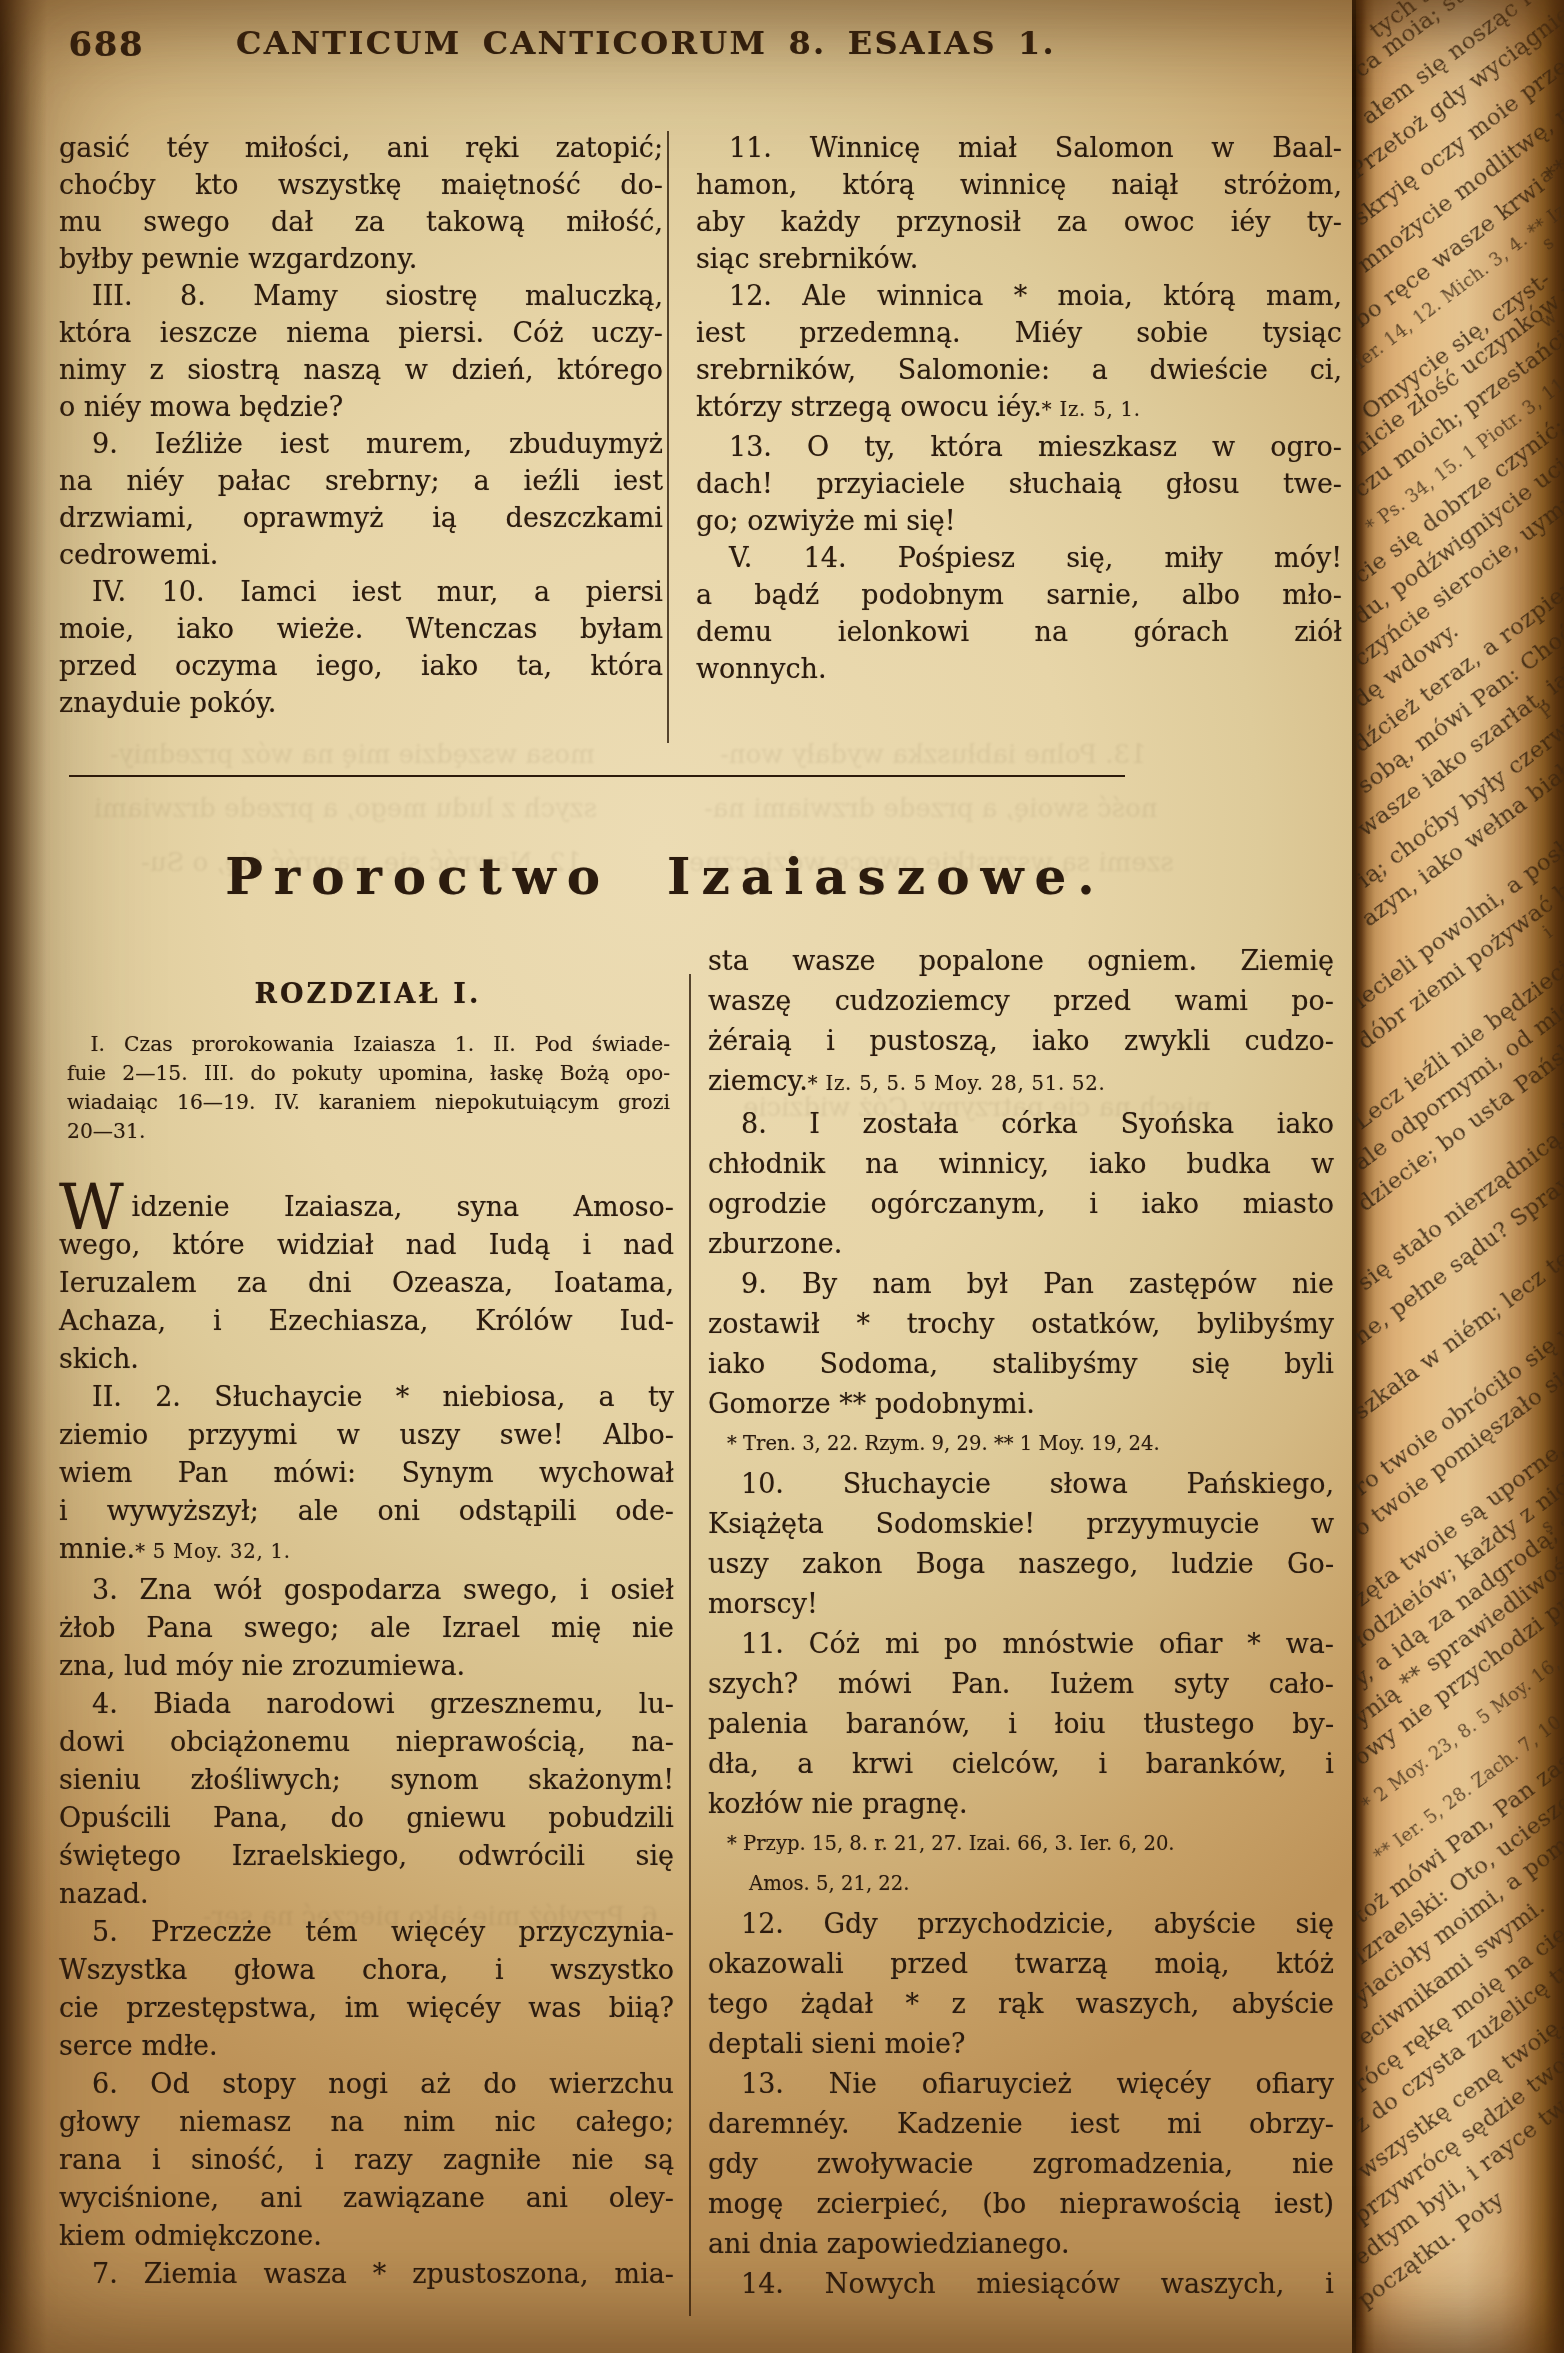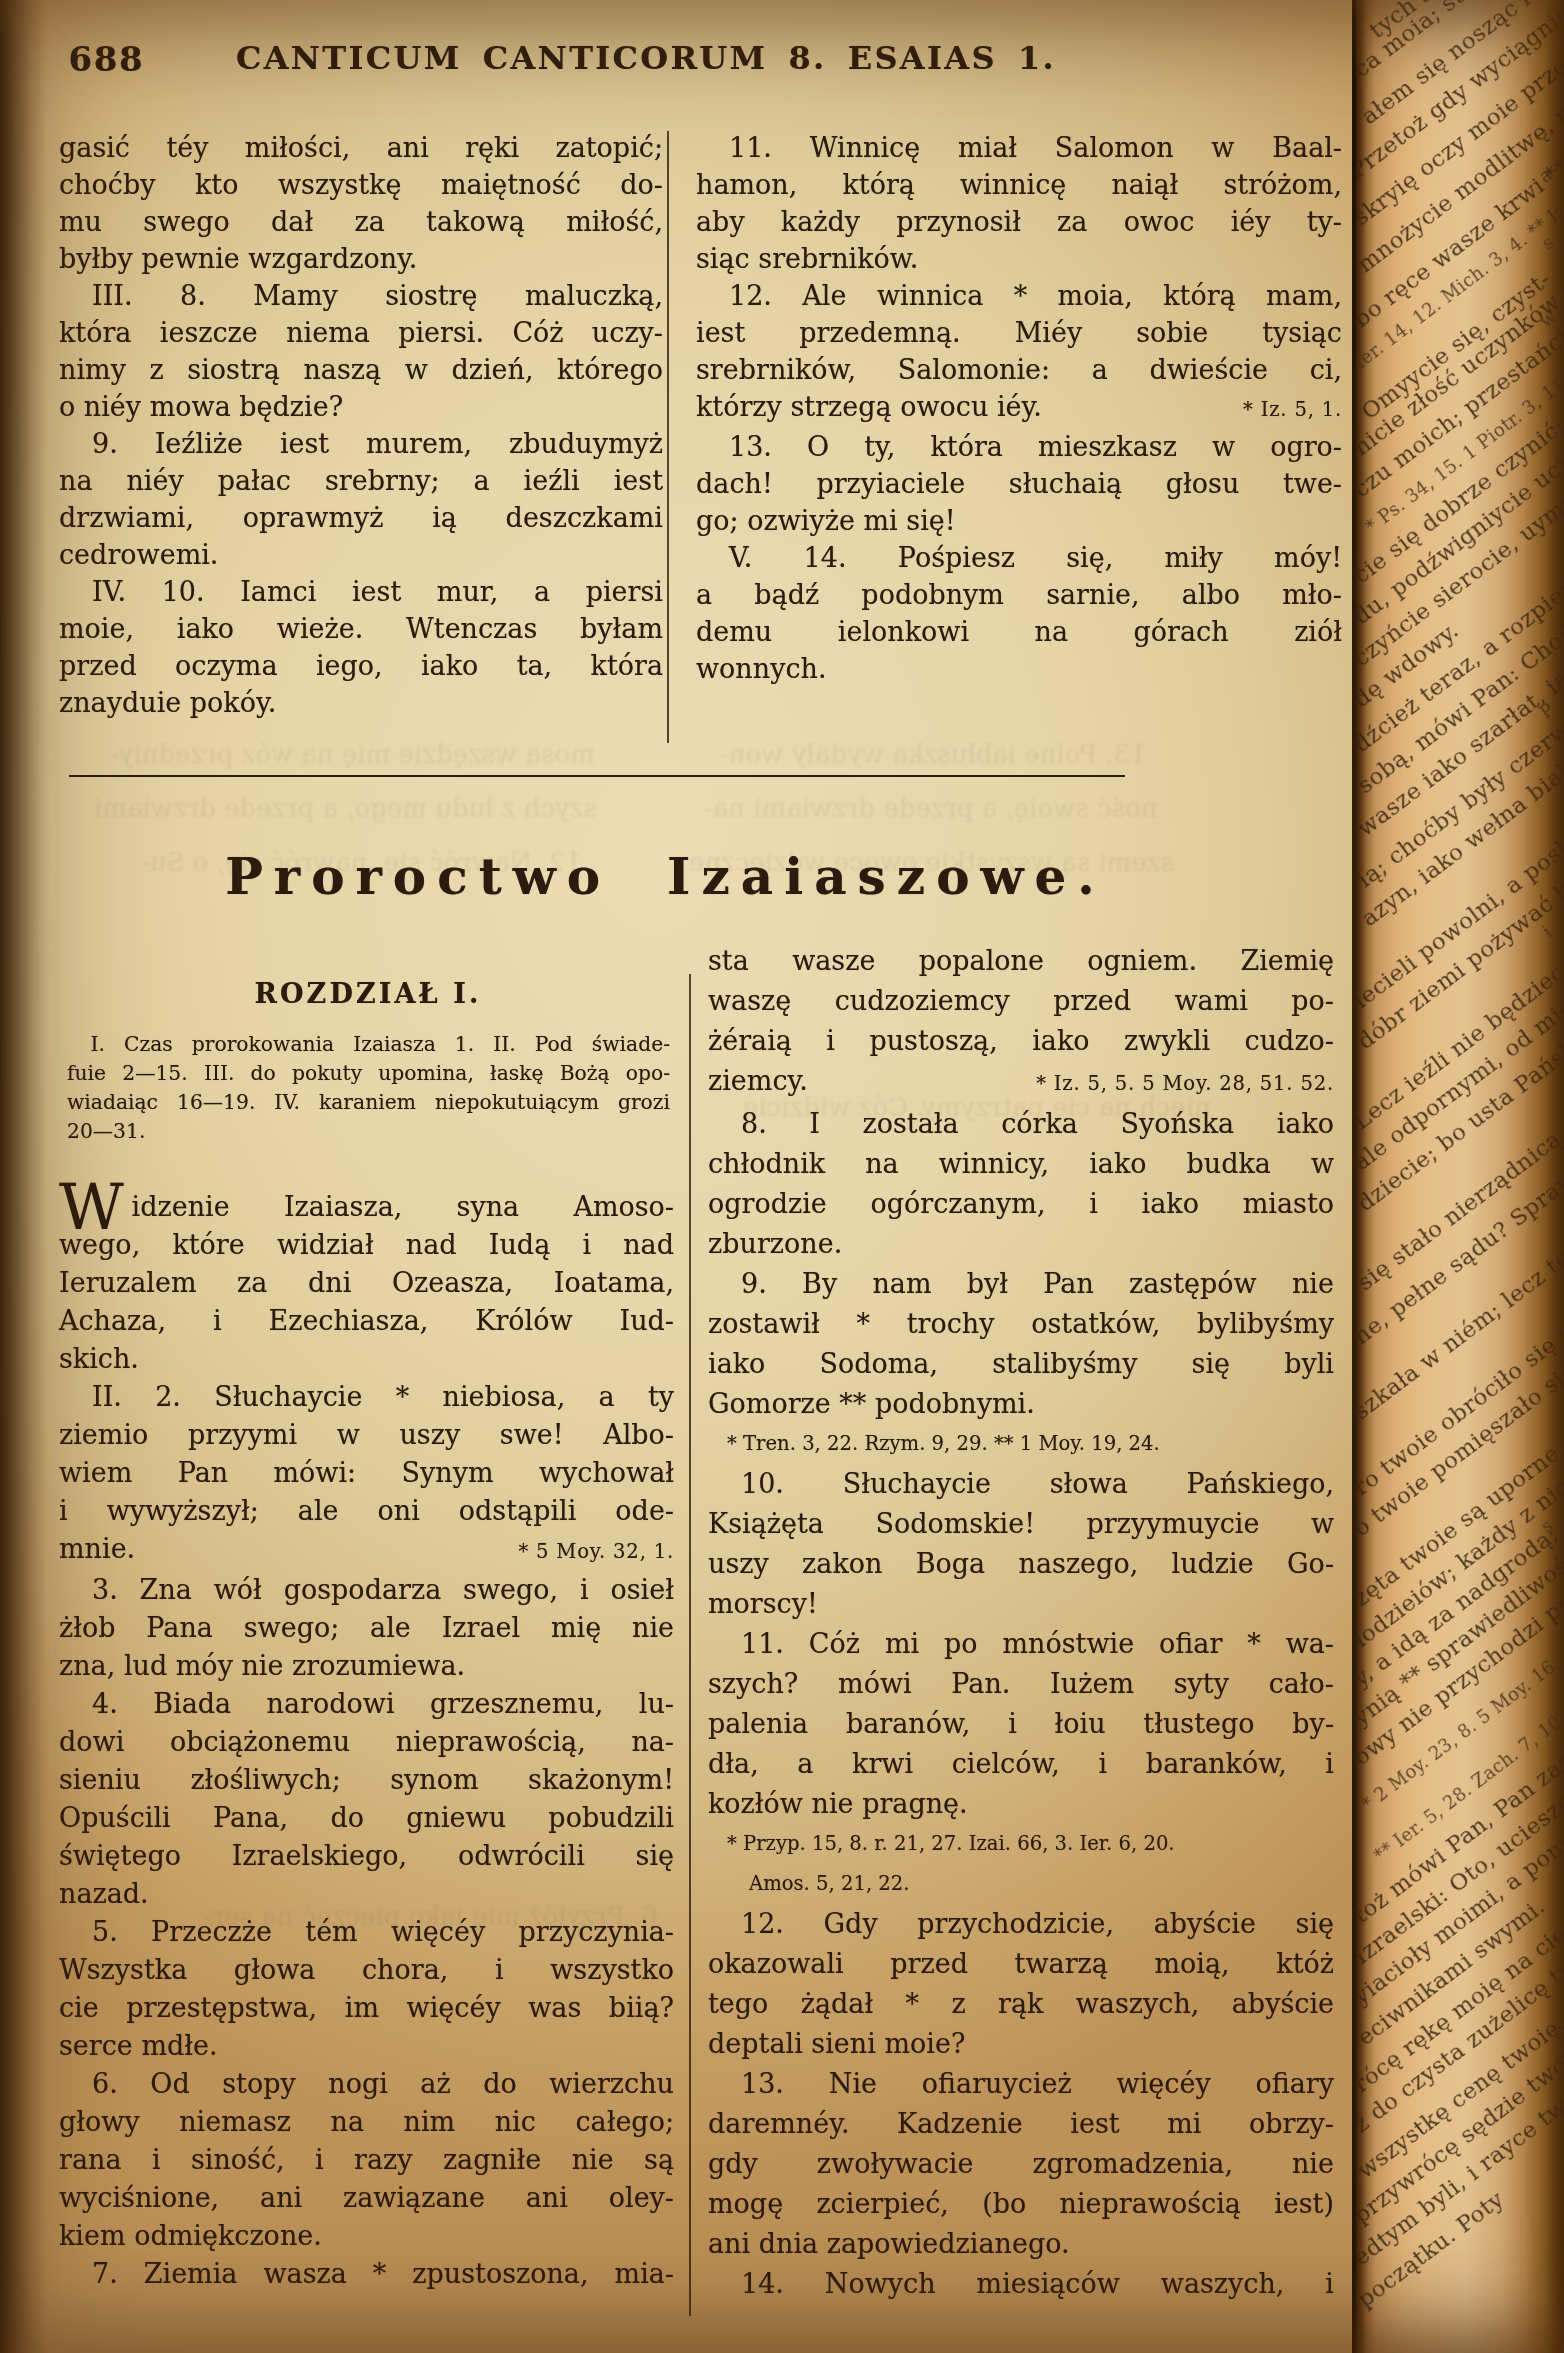--- a/index.html
+++ b/index.html
@@ -9,28 +9,28 @@
     background:
       radial-gradient(ellipse 1095px 1330px at 42% 36%, #ecdcb4 0%, #e7d5a8 38%, #decb9a 55%, #d4b983 72%, #c7a167 88%, #bd9258 100%);
   }
   
   #vignette{position:absolute;inset:0;pointer-events:none;
     box-shadow:inset 0 0 125px 31px rgba(80,45,12,.38), inset 0 -31px 70px -7.8px rgba(90,50,15,.35), inset 0 39px 70px -15.6px rgba(110,70,25,.30);}
   #left-gutter{position:absolute;left:0;top:0;width:47px;height:100%;
     background:linear-gradient(90deg, rgba(32,16,4,.92) 0%, rgba(52,28,8,.55) 35%, rgba(70,40,14,.25) 65%, rgba(90,55,20,0) 100%);}
   
   .ink{color:#2b1b0e;text-shadow:0 0 0.8px rgba(43,27,14,.45);}
-  #page-header{position:absolute;left:59px;top:39px;width:1174px;height:47px;}
+  #page-header{position:absolute;left:59px;top:24px;width:1174px;height:47px;}
   #page-number{position:absolute;left:9.4px;top:0;font-size:34px;font-weight:bold;letter-spacing:1.6px;}
   #header-title{position:absolute;left:0;top:0;width:100%;text-align:center;font-size:32px;font-weight:bold;letter-spacing:2.3px;word-spacing:7.8px;}
   .col{position:absolute;}
   .line{font-size:27px;line-height:37px;text-align:justify;text-align-last:justify;white-space:normal;}
   .line.last{text-align-last:left;}
   .line.indent{padding-left:33px;}
-  .line.with-ref{display:flex;justify-content:space-between;align-items:baseline;text-align-last:left;}
+  .line.with-ref{display:flex;justify-content:flex-start;align-items:baseline;text-align-last:left;}
   .ref{font-size:19.6px;letter-spacing:0.8px;white-space:nowrap;}
   .para.ref-block .line{font-size:19.6px;line-height:30px;text-align:left;text-align-last:left;padding-left:19px;white-space:nowrap;}
   .para.ref-block .line + .line{padding-left:41px;}
   #col-s1l .line, #col-s1r .line{line-height:37px;}
   #col-s2l .line{line-height:38px;}
   #col-s2r .line{line-height:40px;}
   #divider-1, #divider-2{position:absolute;width:2.3px;background:rgba(48,30,13,.8);filter:blur(0.3px);}
   #divider-1{left:667px;top:131px;height:612px;}
   #divider-2{left:689px;top:974px;height:1342px;}
   #section-rule{position:absolute;left:69px;top:775px;width:1056px;height:2.3px;background:#2c1a0b;filter:blur(0.3px);}

